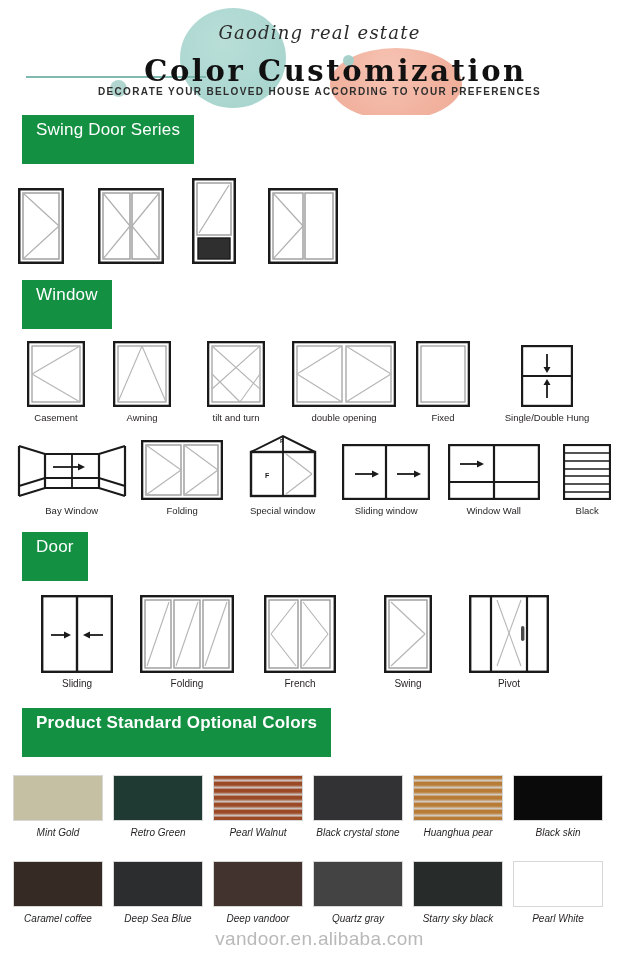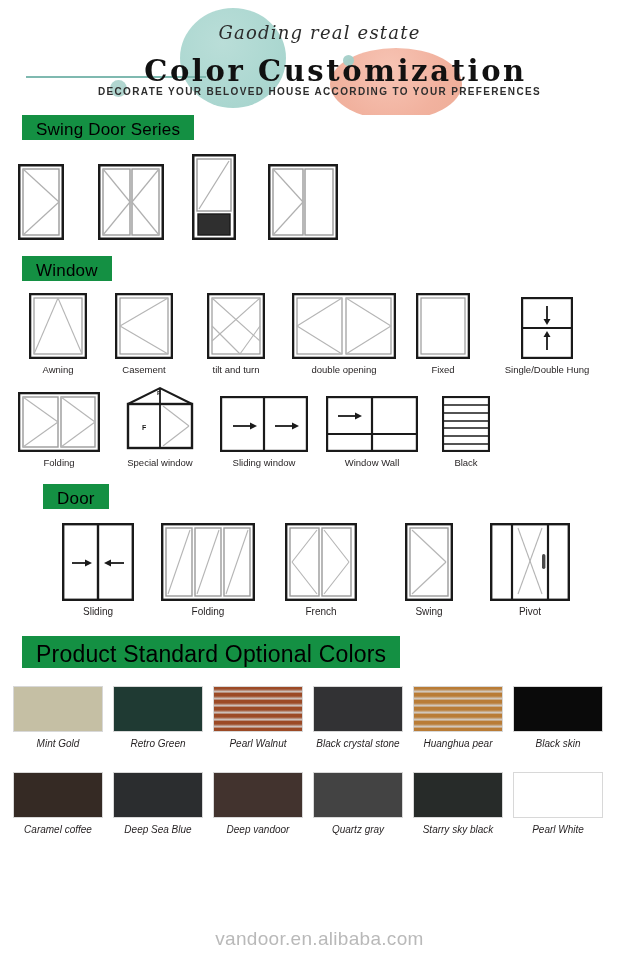--- a/index.html
+++ b/index.html
@@ -39,25 +39,25 @@
     font-family:"DejaVu Serif", serif;font-weight:bold;font-size:29px;
     letter-spacing:2.6px;color:#111111;
   }
   .brand-sub{
     position:absolute;left:0;top:86px;width:639px;text-align:center;
     font-size:10px;letter-spacing:1.35px;color:#2e2e2e;font-weight:bold;
   }
 
   
   .bar{
-    display:inline-block;background:#149043;color:#000000;
-    font-size:17px;padding:5px 14px 0 14px;margin-left:22px;
+    display:inline-block;background:#149043;color:#ffffff;
+    font-size:17px;padding:5px 14px 24px 14px;margin-left:22px;
     letter-spacing:.2px;
   }
-  .bar.wide{font-size:23px;}
+  .bar.wide{font-size:17px;font-weight:bold;}
 
   
   .row{display:flex;align-items:flex-end;padding:0 14px;}
   .cell{display:flex;flex-direction:column;align-items:center;}
   .caption{font-size:9.5px;color:#231f20;margin-top:5px;text-align:center;line-height:1.22;}
   .caption.big{font-size:10px;}
 
   
   .fig{display:block;}
 
@@ -135,38 +135,38 @@
 
   </div>
 </div>
 
 <div style="margin-top:16px;">
   <div class="bar">Window</div>
 
   
   <div class="row" style="margin-top:12px;padding-left:14px;">
 
+    <div class="cell" style="width:84px;">
+      <svg class="fig" width="58" height="66" viewBox="0 0 58 66">
+        <rect x="1" y="1" width="56" height="64" fill="#fff" stroke="#1a1a1a" stroke-width="2.6"></rect>
+        <rect x="5" y="5" width="48" height="56" fill="#fff" stroke="#9a9a9a" stroke-width="1.2"></rect>
+        <line x1="53" y1="5" x2="5" y2="33" stroke="#b5b5b5" stroke-width="1.1"></line>
+        <line x1="53" y1="61" x2="5" y2="33" stroke="#b5b5b5" stroke-width="1.1"></line>
+      </svg>
+      <div class="caption">Casement</div>
+    </div>
+
     <div class="cell" style="width:88px;">
       <svg class="fig" width="58" height="66" viewBox="0 0 58 66">
         <rect x="1" y="1" width="56" height="64" fill="#fff" stroke="#1a1a1a" stroke-width="2.6"></rect>
         <rect x="5" y="5" width="48" height="56" fill="#fff" stroke="#9a9a9a" stroke-width="1.2"></rect>
         <line x1="5" y1="61" x2="29" y2="5" stroke="#b5b5b5" stroke-width="1.1"></line>
         <line x1="53" y1="61" x2="29" y2="5" stroke="#b5b5b5" stroke-width="1.1"></line>
       </svg>
       <div class="caption">Awning</div>
-    </div>
-
-    <div class="cell" style="width:84px;">
-      <svg class="fig" width="58" height="66" viewBox="0 0 58 66">
-        <rect x="1" y="1" width="56" height="64" fill="#fff" stroke="#1a1a1a" stroke-width="2.6"></rect>
-        <rect x="5" y="5" width="48" height="56" fill="#fff" stroke="#9a9a9a" stroke-width="1.2"></rect>
-        <line x1="53" y1="5" x2="5" y2="33" stroke="#b5b5b5" stroke-width="1.1"></line>
-        <line x1="53" y1="61" x2="5" y2="33" stroke="#b5b5b5" stroke-width="1.1"></line>
-      </svg>
-      <div class="caption">Casement</div>
     </div>
 
     <div class="cell" style="width:100px;">
       <svg class="fig" width="58" height="66" viewBox="0 0 58 66">
         <rect x="1" y="1" width="56" height="64" fill="#fff" stroke="#1a1a1a" stroke-width="2.6"></rect>
         <rect x="5" y="5" width="48" height="56" fill="#fff" stroke="#9a9a9a" stroke-width="1.2"></rect>
         <line x1="5" y1="5" x2="53" y2="48" stroke="#b5b5b5" stroke-width="1.1"></line>
         <line x1="5" y1="48" x2="53" y2="5" stroke="#b5b5b5" stroke-width="1.1"></line>
         <line x1="5" y1="33" x2="33" y2="61" stroke="#b5b5b5" stroke-width="1.1"></line>
         <line x1="53" y1="33" x2="33" y2="61" stroke="#b5b5b5" stroke-width="1.1"></line>
@@ -205,20 +205,35 @@
         <polygon points="26,34 22.5,40 29.5,40" fill="#1a1a1a"></polygon>
       </svg>
       <div class="caption">Single/Double Hung</div>
     </div>
 
   </div>
 
   
   <div class="row" style="margin-top:10px;padding-left:10px;">
 
+    <div class="cell" style="width:124px;">
+      <svg class="fig" width="114" height="60" viewBox="0 0 114 60">
+        <polyline points="4,6 30,14 84,14 110,6" fill="none" stroke="#1a1a1a" stroke-width="2.2"></polyline>
+        <polyline points="4,46 30,38 84,38 110,46" fill="none" stroke="#1a1a1a" stroke-width="2.2"></polyline>
+        <polyline points="4,56 30,48 84,48 110,56" fill="none" stroke="#1a1a1a" stroke-width="2.2"></polyline>
+        <line x1="4" y1="6" x2="4" y2="56" stroke="#1a1a1a" stroke-width="2.2"></line>
+        <line x1="30" y1="14" x2="30" y2="48" stroke="#1a1a1a" stroke-width="2.2"></line>
+        <line x1="57" y1="14" x2="57" y2="48" stroke="#1a1a1a" stroke-width="1.8"></line>
+        <line x1="84" y1="14" x2="84" y2="48" stroke="#1a1a1a" stroke-width="2.2"></line>
+        <line x1="110" y1="6" x2="110" y2="56" stroke="#1a1a1a" stroke-width="2.2"></line>
+        <line x1="38" y1="27" x2="66" y2="27" stroke="#1a1a1a" stroke-width="1.8"></line>
+        <polygon points="70,27 63,23.5 63,30.5" fill="#1a1a1a"></polygon>
+      </svg>
+      <div class="caption">Bay Window</div>
+    </div>
 
     <div class="cell" style="width:98px;">
       <svg class="fig" width="82" height="60" viewBox="0 0 82 60">
         <rect x="1" y="1" width="80" height="58" fill="#fff" stroke="#1a1a1a" stroke-width="2.6"></rect>
         <rect x="5" y="5" width="35" height="50" fill="#fff" stroke="#9a9a9a" stroke-width="1.4"></rect>
         <rect x="43" y="5" width="34" height="50" fill="#fff" stroke="#9a9a9a" stroke-width="1.4"></rect>
         <line x1="5" y1="5" x2="40" y2="30" stroke="#b5b5b5" stroke-width="1.1"></line>
         <line x1="5" y1="55" x2="40" y2="30" stroke="#b5b5b5" stroke-width="1.1"></line>
         <line x1="43" y1="5" x2="77" y2="30" stroke="#b5b5b5" stroke-width="1.1"></line>
         <line x1="43" y1="55" x2="77" y2="30" stroke="#b5b5b5" stroke-width="1.1"></line>
@@ -271,21 +286,21 @@
         <line x1="1" y1="32" x2="47" y2="32" stroke="#1a1a1a" stroke-width="1.7"></line>
         <line x1="1" y1="40" x2="47" y2="40" stroke="#1a1a1a" stroke-width="1.7"></line>
         <line x1="1" y1="48" x2="47" y2="48" stroke="#1a1a1a" stroke-width="1.7"></line>
       </svg>
       <div class="caption">Black</div>
     </div>
 
   </div>
 </div>
 
-<div style="margin-top:16px;margin-left:21px;">
+<div style="margin-top:16px;">
   <div class="bar">Door</div>
 
   <div class="row" style="margin-top:14px;padding-left:25px;">
 
     <div class="cell" style="width:104px;">
       <svg class="fig" width="72" height="78" viewBox="0 0 72 78">
         <rect x="1" y="1" width="70" height="76" fill="#fff" stroke="#1a1a1a" stroke-width="2.8"></rect>
         <line x1="36" y1="1" x2="36" y2="77" stroke="#1a1a1a" stroke-width="2.4"></line>
         <line x1="10" y1="40" x2="26" y2="40" stroke="#1a1a1a" stroke-width="1.8"></line>
         <polygon points="30,40 23,36.5 23,43.5" fill="#1a1a1a"></polygon>

